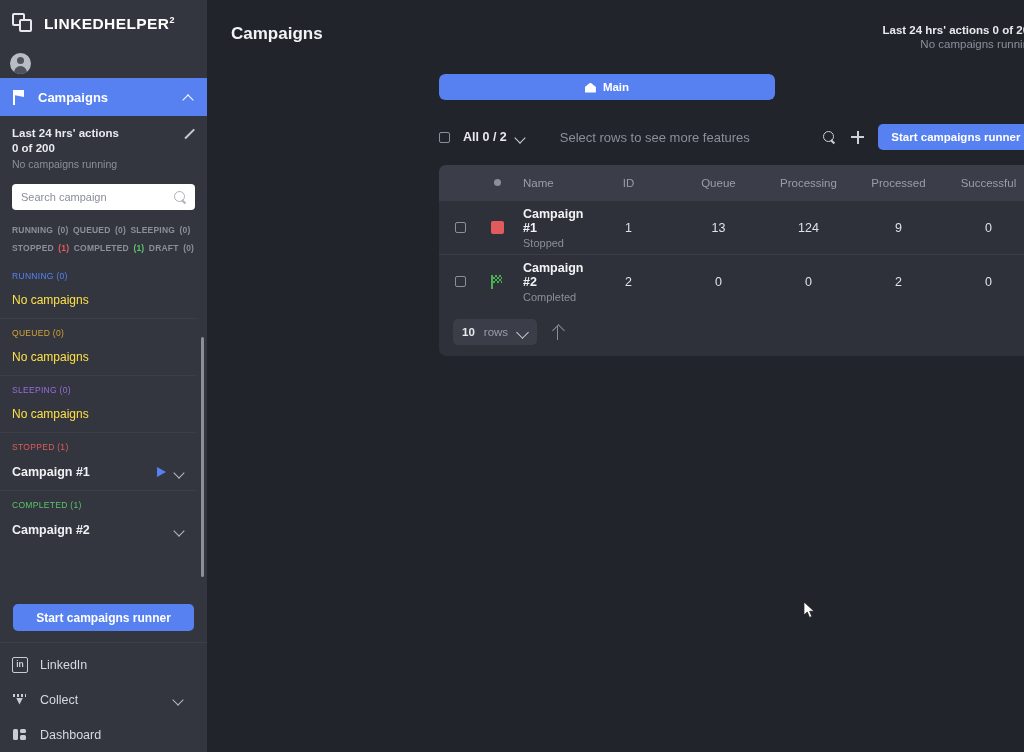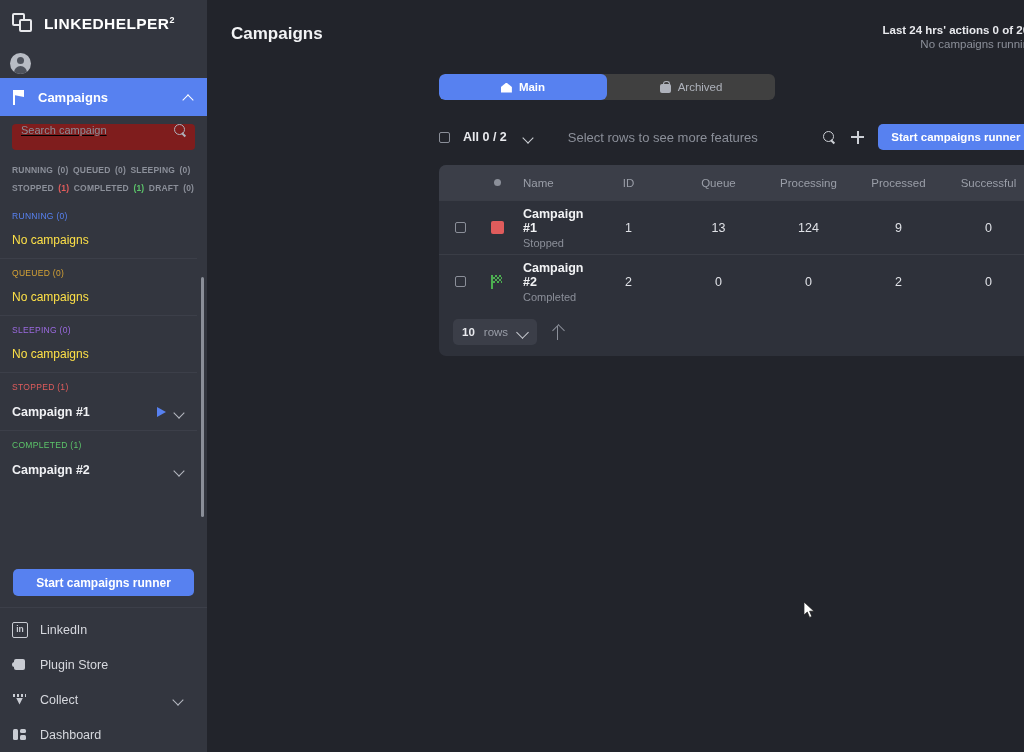--- a/index.html
+++ b/index.html
@@ -75,22 +75,22 @@
   .quota-sub { color:#8b8f99; font-size: 10.5px; line-height: 15px; margin-top:1px; }
   .pencil-icon {
     position:absolute; right:12px; top:12px; width:13px; height:13px; cursor:pointer;
   }
   .pencil-icon::before {
     content:""; position:absolute; left:1px; top:5px; width:13px; height:1.6px;
     background:#c6c9d0; transform: rotate(-45deg); transform-origin: center;
   }
 
   .searchbox {
-    margin: 8px 12px 0 12px; height: 26px; background: #7f1d1d; border-radius: 4px;
-    display:flex; padding: 0 9px; position: relative; text-decoration: underline;
+    margin: 8px 12px 0 12px; height: 26px; background: #ffffff; border-radius: 4px;
+    display:flex; align-items:center; padding: 0 9px; position: relative;
   }
   .searchbox .ph { color:#8a8e98; font-size: 11px; flex: 1; }
   .mag { width:12px; height:12px; position:relative; flex:0 0 12px; }
   .mag::before {
     content:""; position:absolute; left:0; top:0; width:9px; height:9px;
     border:1.5px solid currentColor; border-radius:50%;
   }
   .mag::after {
     content:""; position:absolute; left:8px; top:8px; width:4.5px; height:1.5px;
     background: currentColor; transform: rotate(45deg); transform-origin: left center;
@@ -210,21 +210,21 @@
     border:1.5px solid #aeb2bb; border-bottom:none; border-radius:3px 3px 0 0;
   }
 
   .toolbar {
     margin: 20px 24px 0 232px; height:34px; display:flex; align-items:center; gap:0;
   }
   .cb {
     width:11px; height:11px; border:1.4px solid #8b8f99; border-radius:2px;
     flex:0 0 11px; cursor:pointer;
   }
-  .all-sel { display:flex; align-items:center; gap:16px; margin-left:13px; cursor:pointer; }
+  .all-sel { display:flex; align-items:center; gap:8px; margin-left:13px; cursor:pointer; }
   .all-sel .txt { color:#e9eaee; font-size:12.5px; font-weight:bold; }
   .all-sel .txt .lbl { font-weight:600; }
   .all-sel .chev { color:#cdd0d6; }
   .tb-hint { color:#8b8f99; font-size:13px; margin-left:34px; flex:1; }
   .tb-icon { color:#cdd0d6; cursor:pointer; margin-right:16px; }
   .plus {
     width:13px; height:13px; position:relative; cursor:pointer; margin-right:14px; color:#cdd0d6;
   }
   .plus::before { content:""; position:absolute; left:0; top:5.7px; width:13px; height:1.6px; background:currentColor; }
   .plus::after  { content:""; position:absolute; left:5.7px; top:0; width:1.6px; height:13px; background:currentColor; }
@@ -302,20 +302,26 @@
 
   <div class="nav-campaigns">
     <div class="flag-icon">
       <div class="pole"></div>
         <div class="cloth"></div>
     </div>
     <div class="label">Campaigns</div>
     <div class="chev up" style="color:#fff"></div>
   </div>
 
+  <div class="quota">
+    <div class="quota-title">Last 24 hrs' actions</div>
+    <div class="quota-value">0 of 200</div>
+    <div class="quota-sub">No campaigns running</div>
+    <div class="pencil-icon"></div>
+  </div>
 
   <div class="searchbox">
     <div class="ph">Search campaign</div>
     <div class="mag" style="color:#aeb2bb"></div>
   </div>
 
   <div class="status-legend">
     <div>
       <span class="lg-name">RUNNING</span>
       <span class="lg-zero">(0)</span>
@@ -368,24 +374,20 @@
   <div class="runner-wrap">
     <button class="runner-btn">Start campaigns runner</button>
   </div>
 
   <div class="bottom-nav">
     <div class="bn-item">
       <div class="ic li-icon"></div>
       <div class="label">LinkedIn</div>
     </div>
     <div class="bn-item">
-      <div class="ic puzzle-icon"></div>
-      <div class="label">Plugin Store</div>
-    </div>
-    <div class="bn-item">
       <div class="ic collect-icon"></div>
       <div class="label">Collect</div>
       <div class="chev"></div>
     </div>
     <div class="bn-item">
       <div class="ic dash-icon">
         <i class="d1"></i>
           <i class="d2"></i>
           <i class="d3"></i>
       </div>
@@ -401,24 +403,20 @@
     <div class="head-right">
       <div class="hr-line1">Last 24 hrs' actions 0 of 200</div>
       <div class="hr-line2">No campaigns running</div>
     </div>
   </div>
 
   <div class="tabs">
     <div class="tab active">
       <div class="home-icon"></div>
       <span>Main</span>
-    </div>
-    <div class="tab inactive">
-      <div class="lock-icon"></div>
-      <span>Archived</span>
     </div>
   </div>
 
   <div class="toolbar">
     <div class="cb"></div>
     <div class="all-sel">
       <div class="txt">
         <span class="lbl">All</span>
         <span>0 / 2</span>
       </div>

